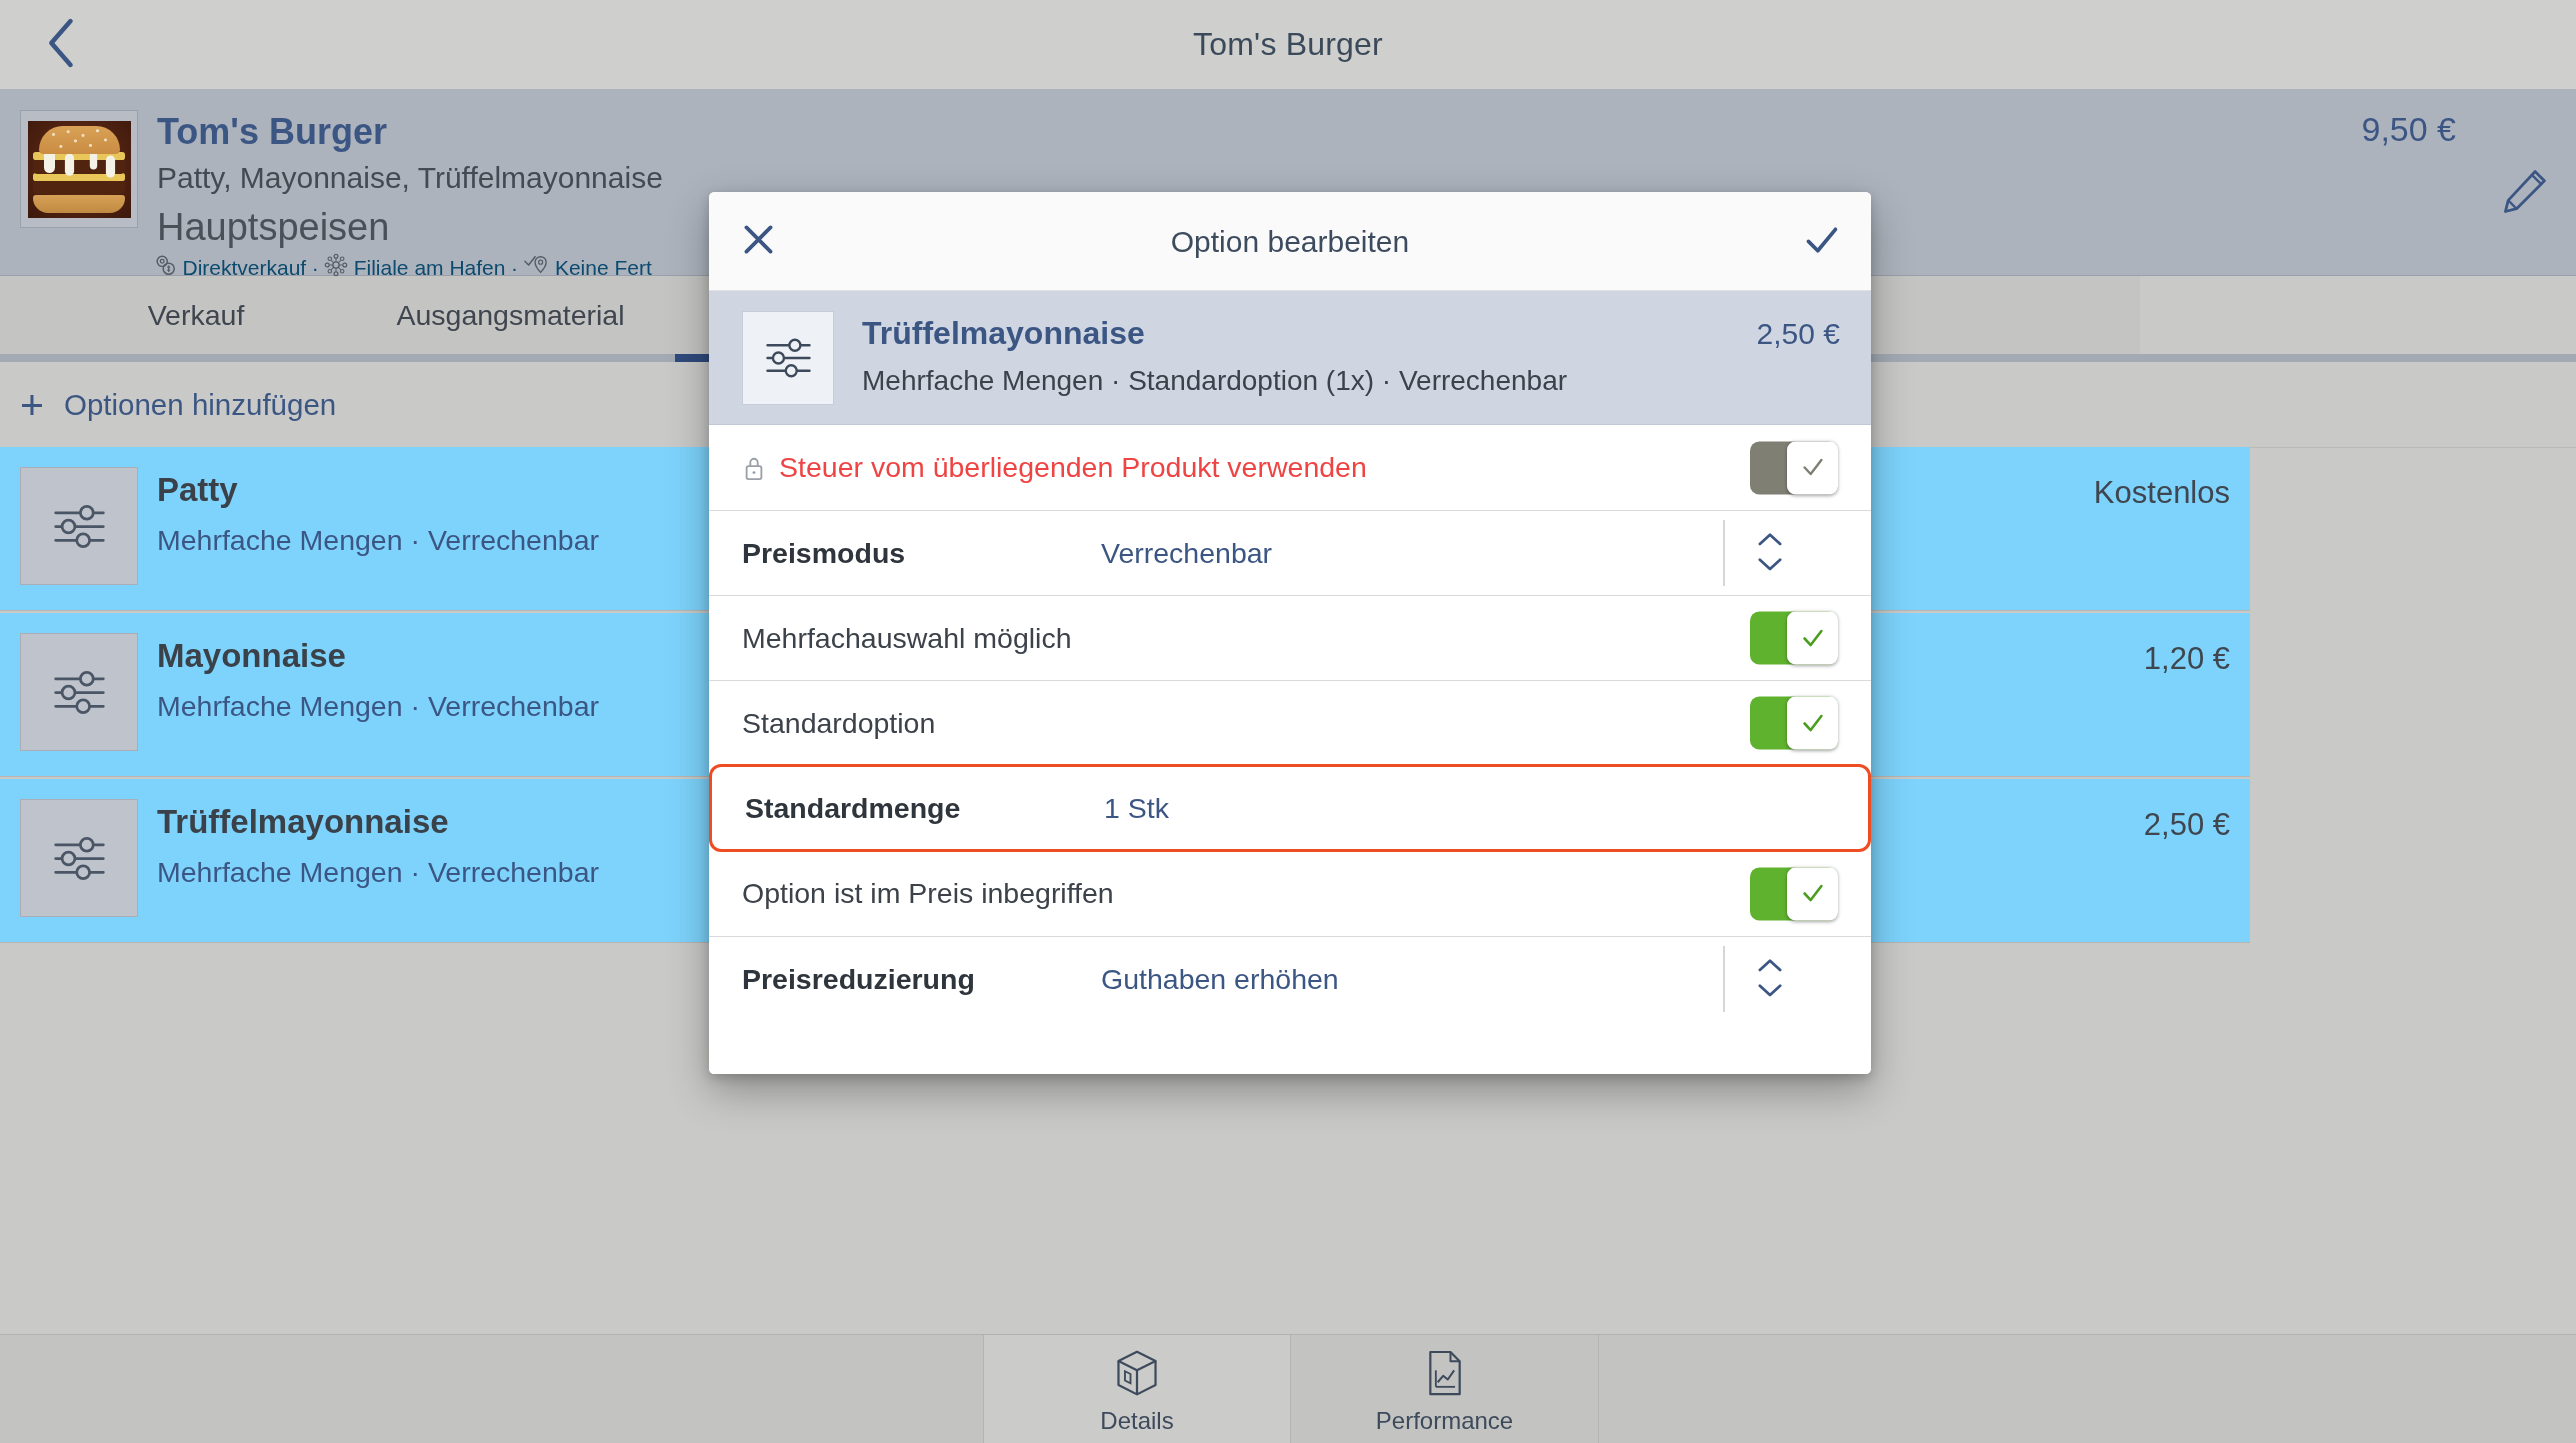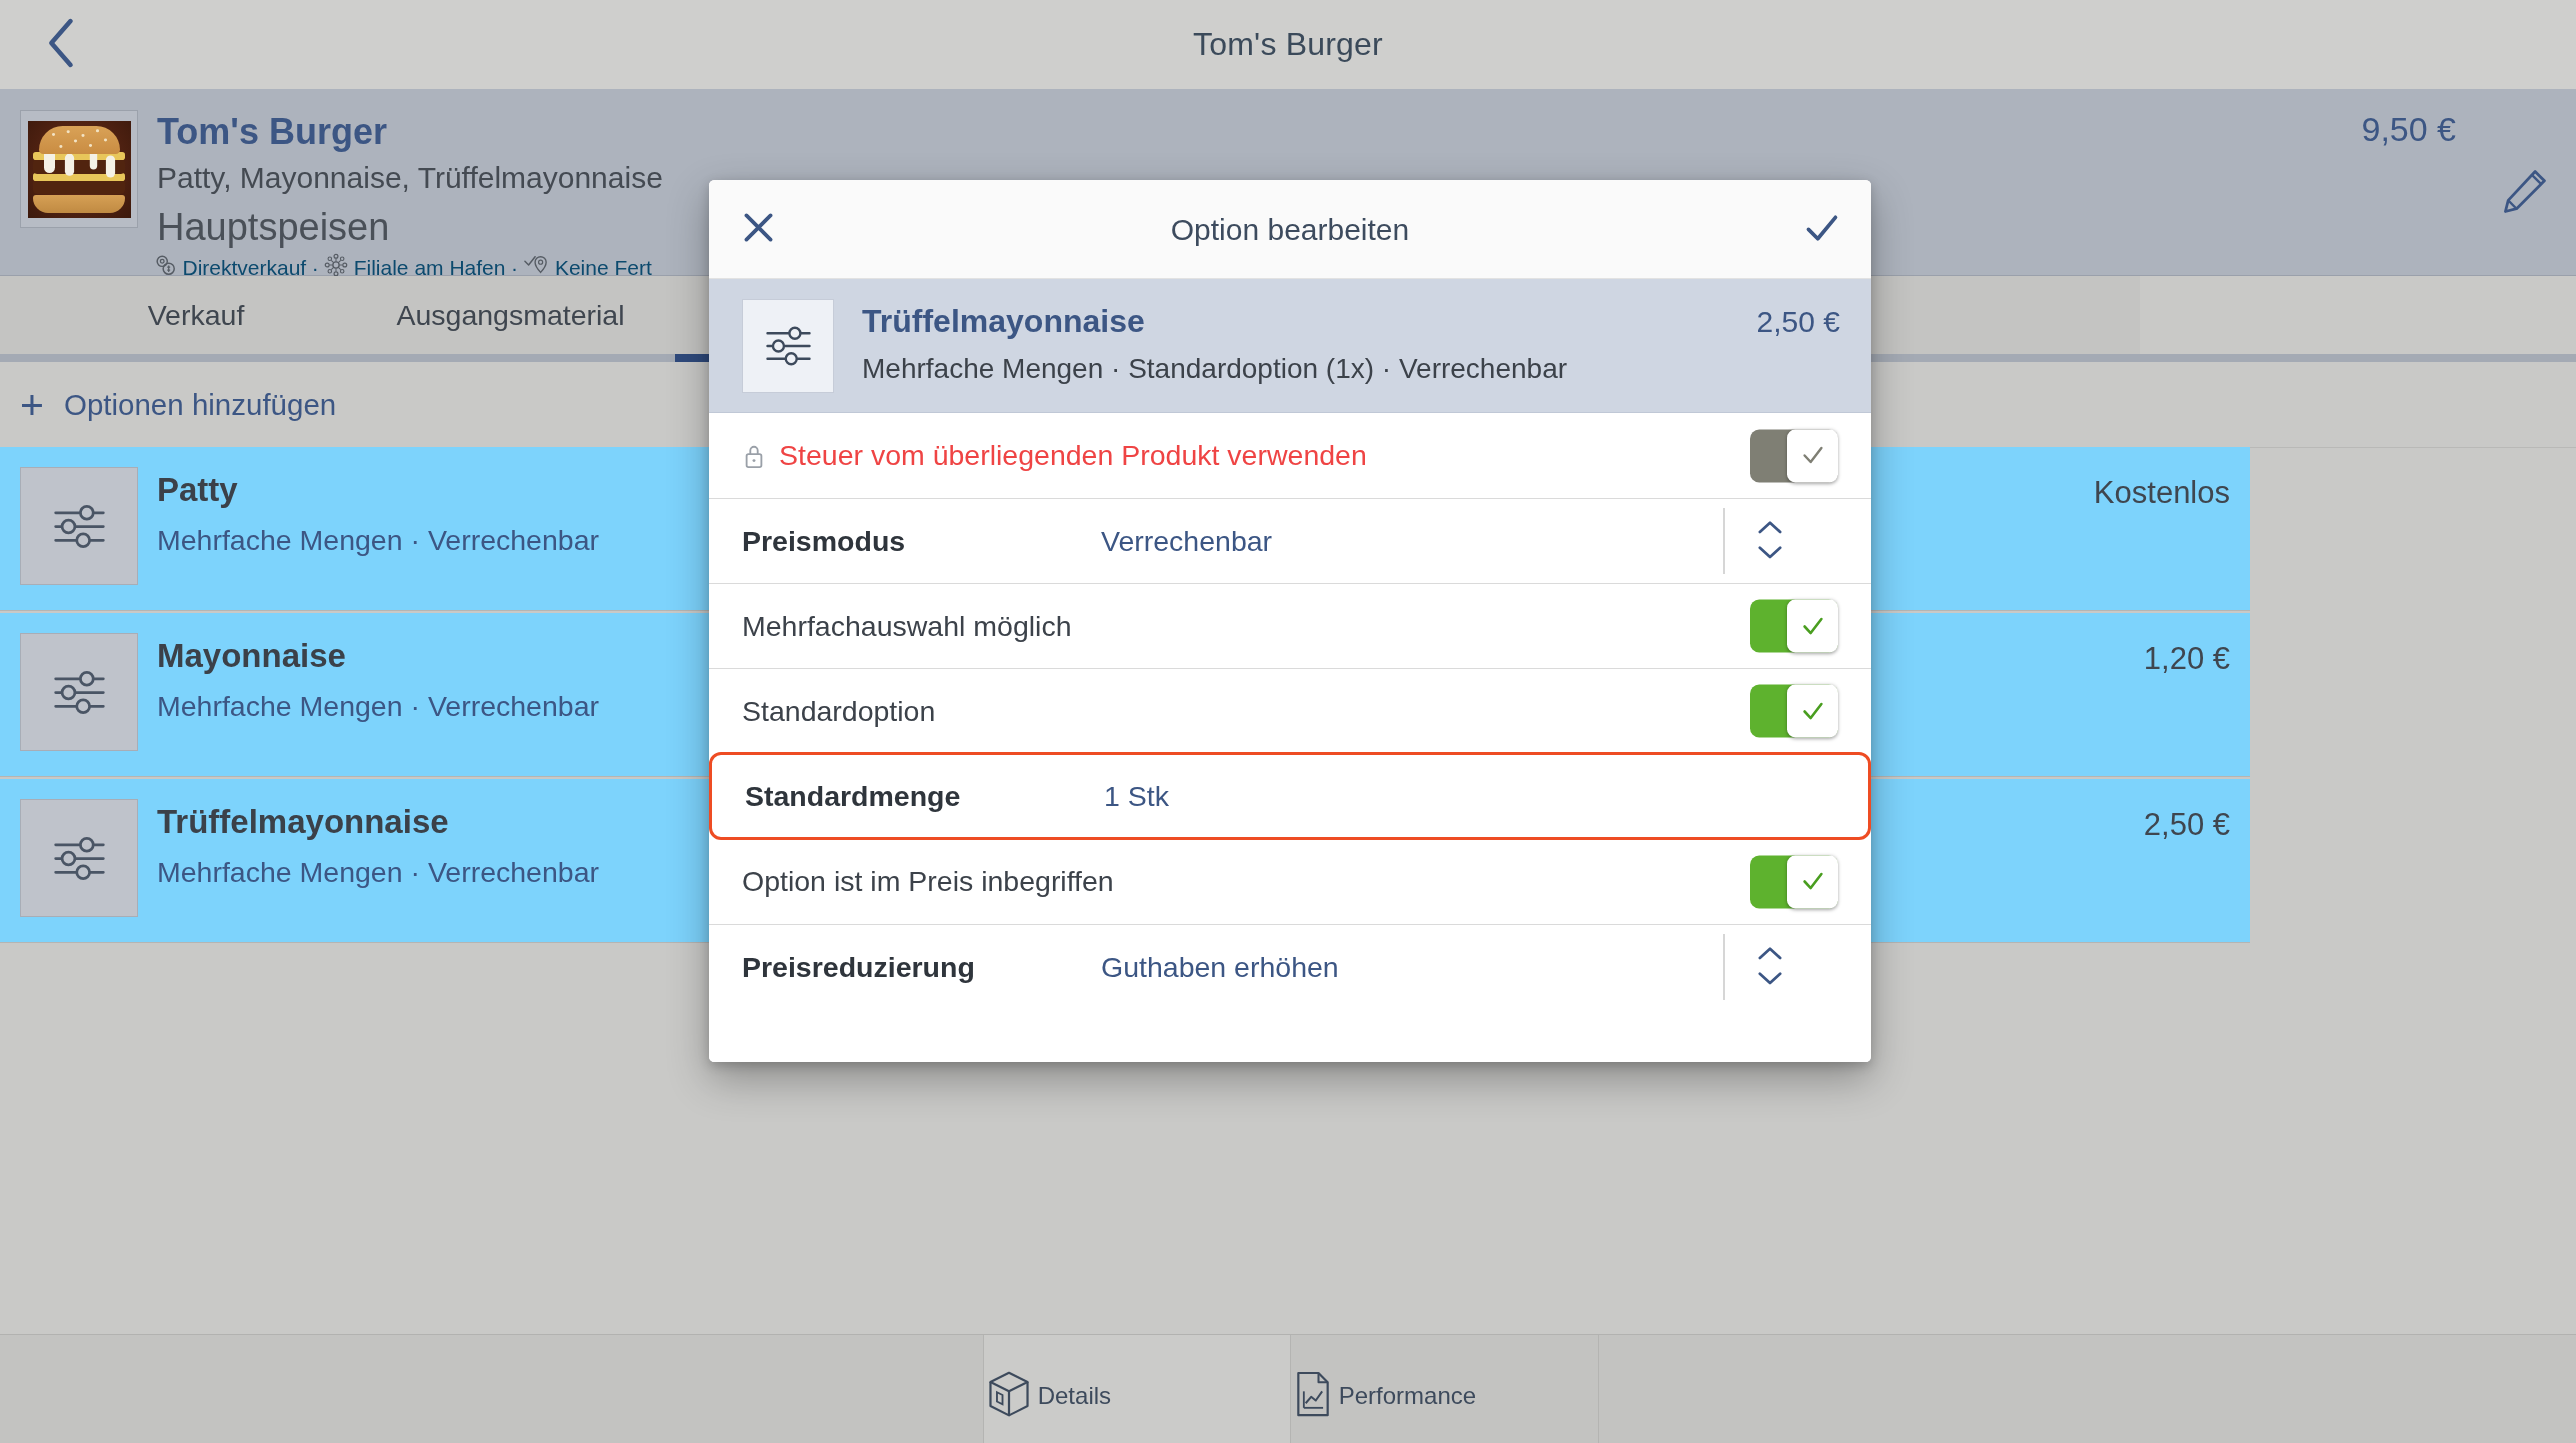--- a/index.html
+++ b/index.html
@@ -159,30 +159,30 @@
   
   .bottombar {
     position: absolute; left: 0; bottom: 0; width: 2576px; height: 110px;
     background: #c3c3c1;
     border-top: 1.8px solid #b2b2b0;
     display: flex; align-items: stretch;
   }
   .bbar-spacer { width: 983px; }
   .bbtn {
     width: 308px; height: 109px;
-    display: flex; align-items: center; justify-content: flex-start;
+    display: flex; flex-direction: column; align-items: center; justify-content: flex-start;
     padding-top: 13px; gap: 3.7px; cursor: pointer;
     border-right: 1.8px solid #b4b4b2;
   }
   .bbtn.active { background: #cbcbc9; border-left: 1.8px solid #b4b4b2; }
   .bbtn-label { font-size: 24px; color: #3d4a5c; }
 
   
   .modal {
-    position: absolute; left: 709px; top: 180px;
+    position: absolute; left: 709px; top: 192px;
     width: 1162px;
     background: #ffffff;
     border-radius: 5.5px;
     box-shadow: 0 16.6px 42px rgba(0,0,0,.30), 0 3.7px 11px rgba(0,0,0,.18);
     overflow: hidden;
     z-index: 50;
   }
   .modal-head {
     position: relative; height: 99px;
     background: #fafafa;

